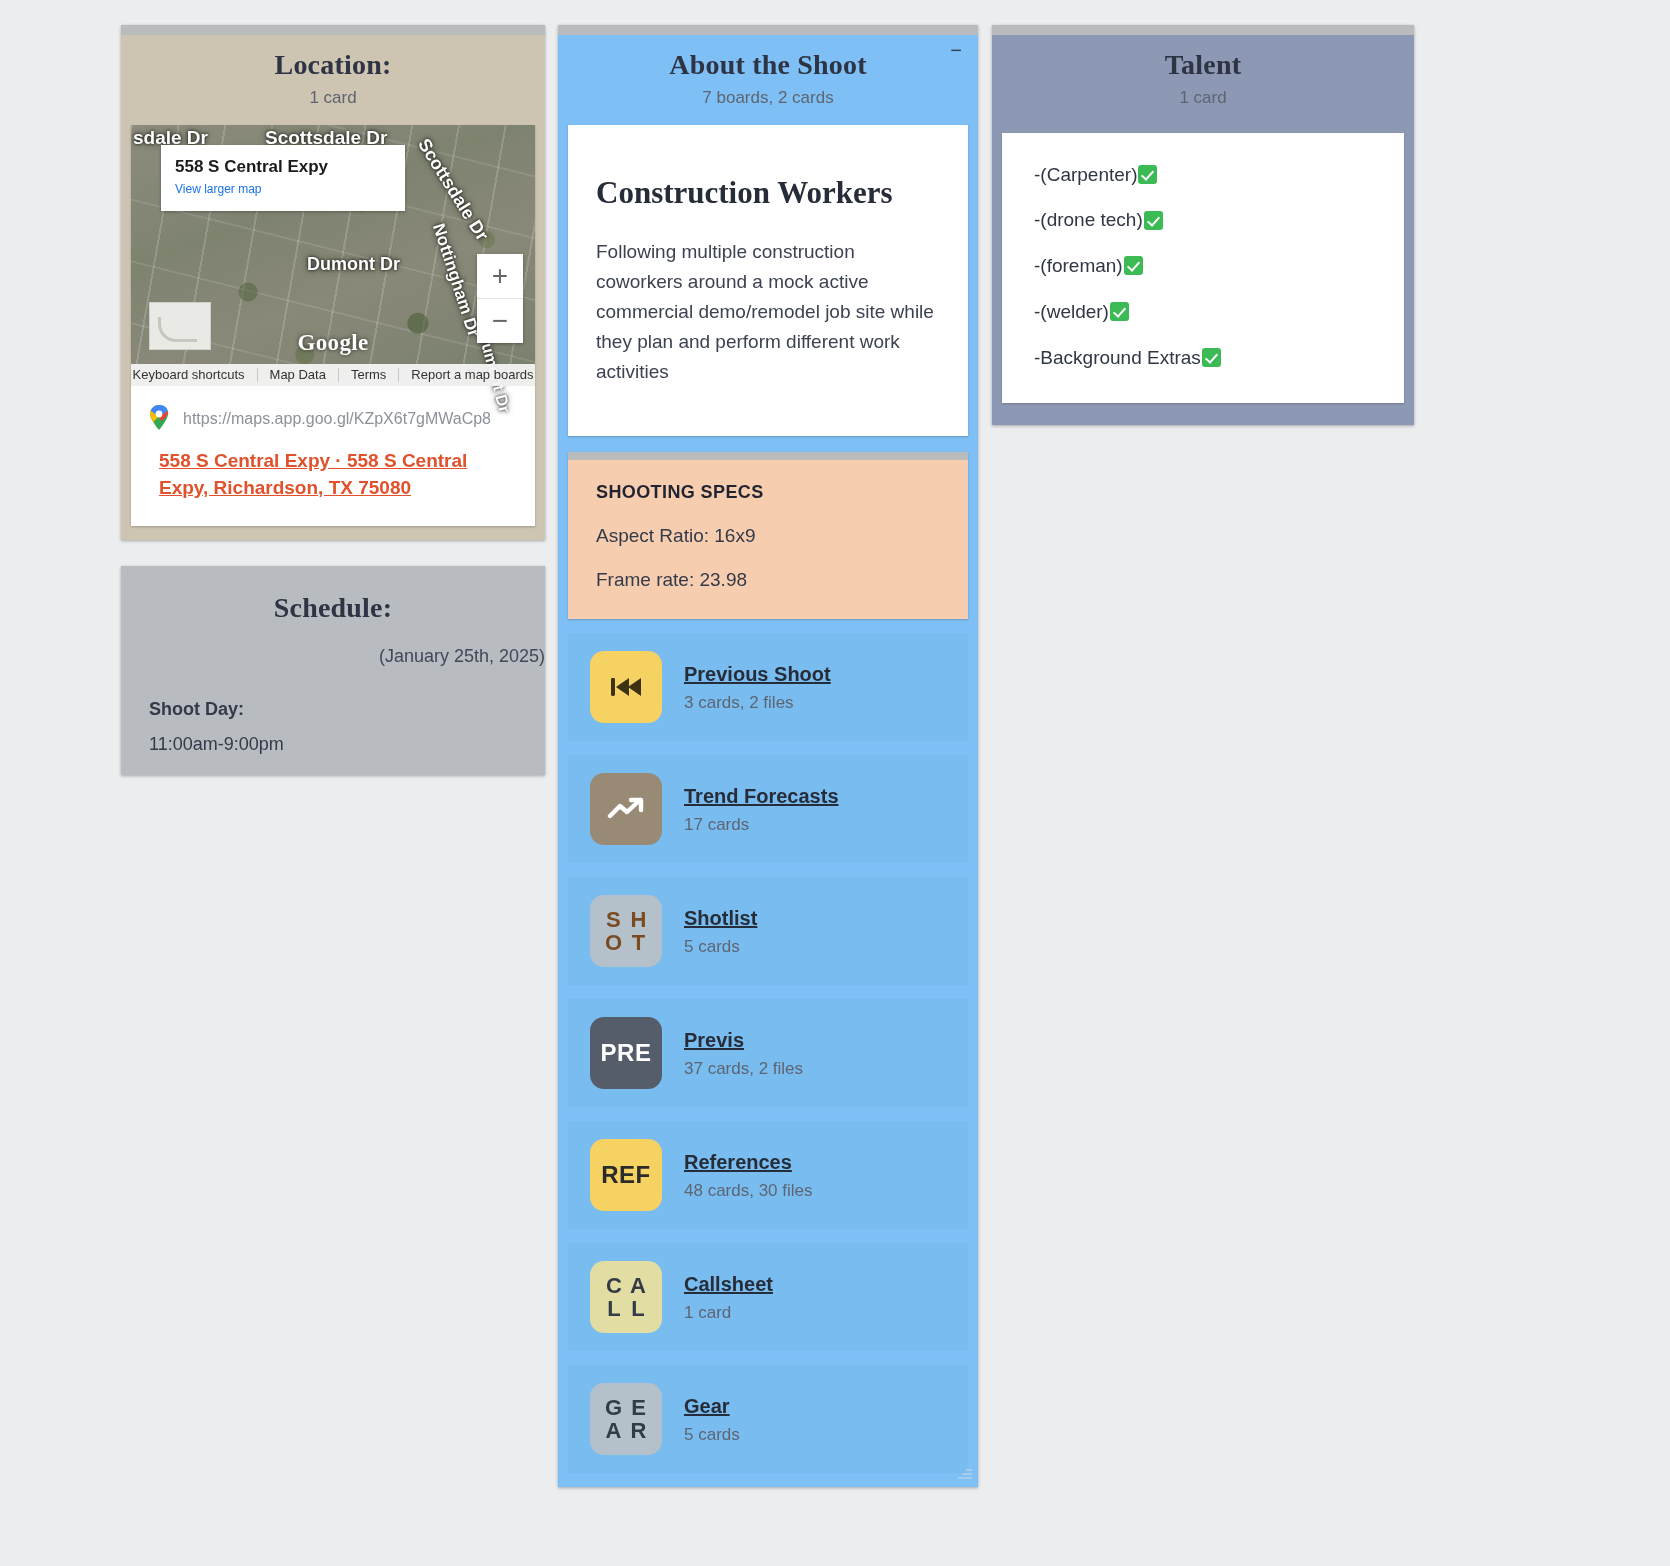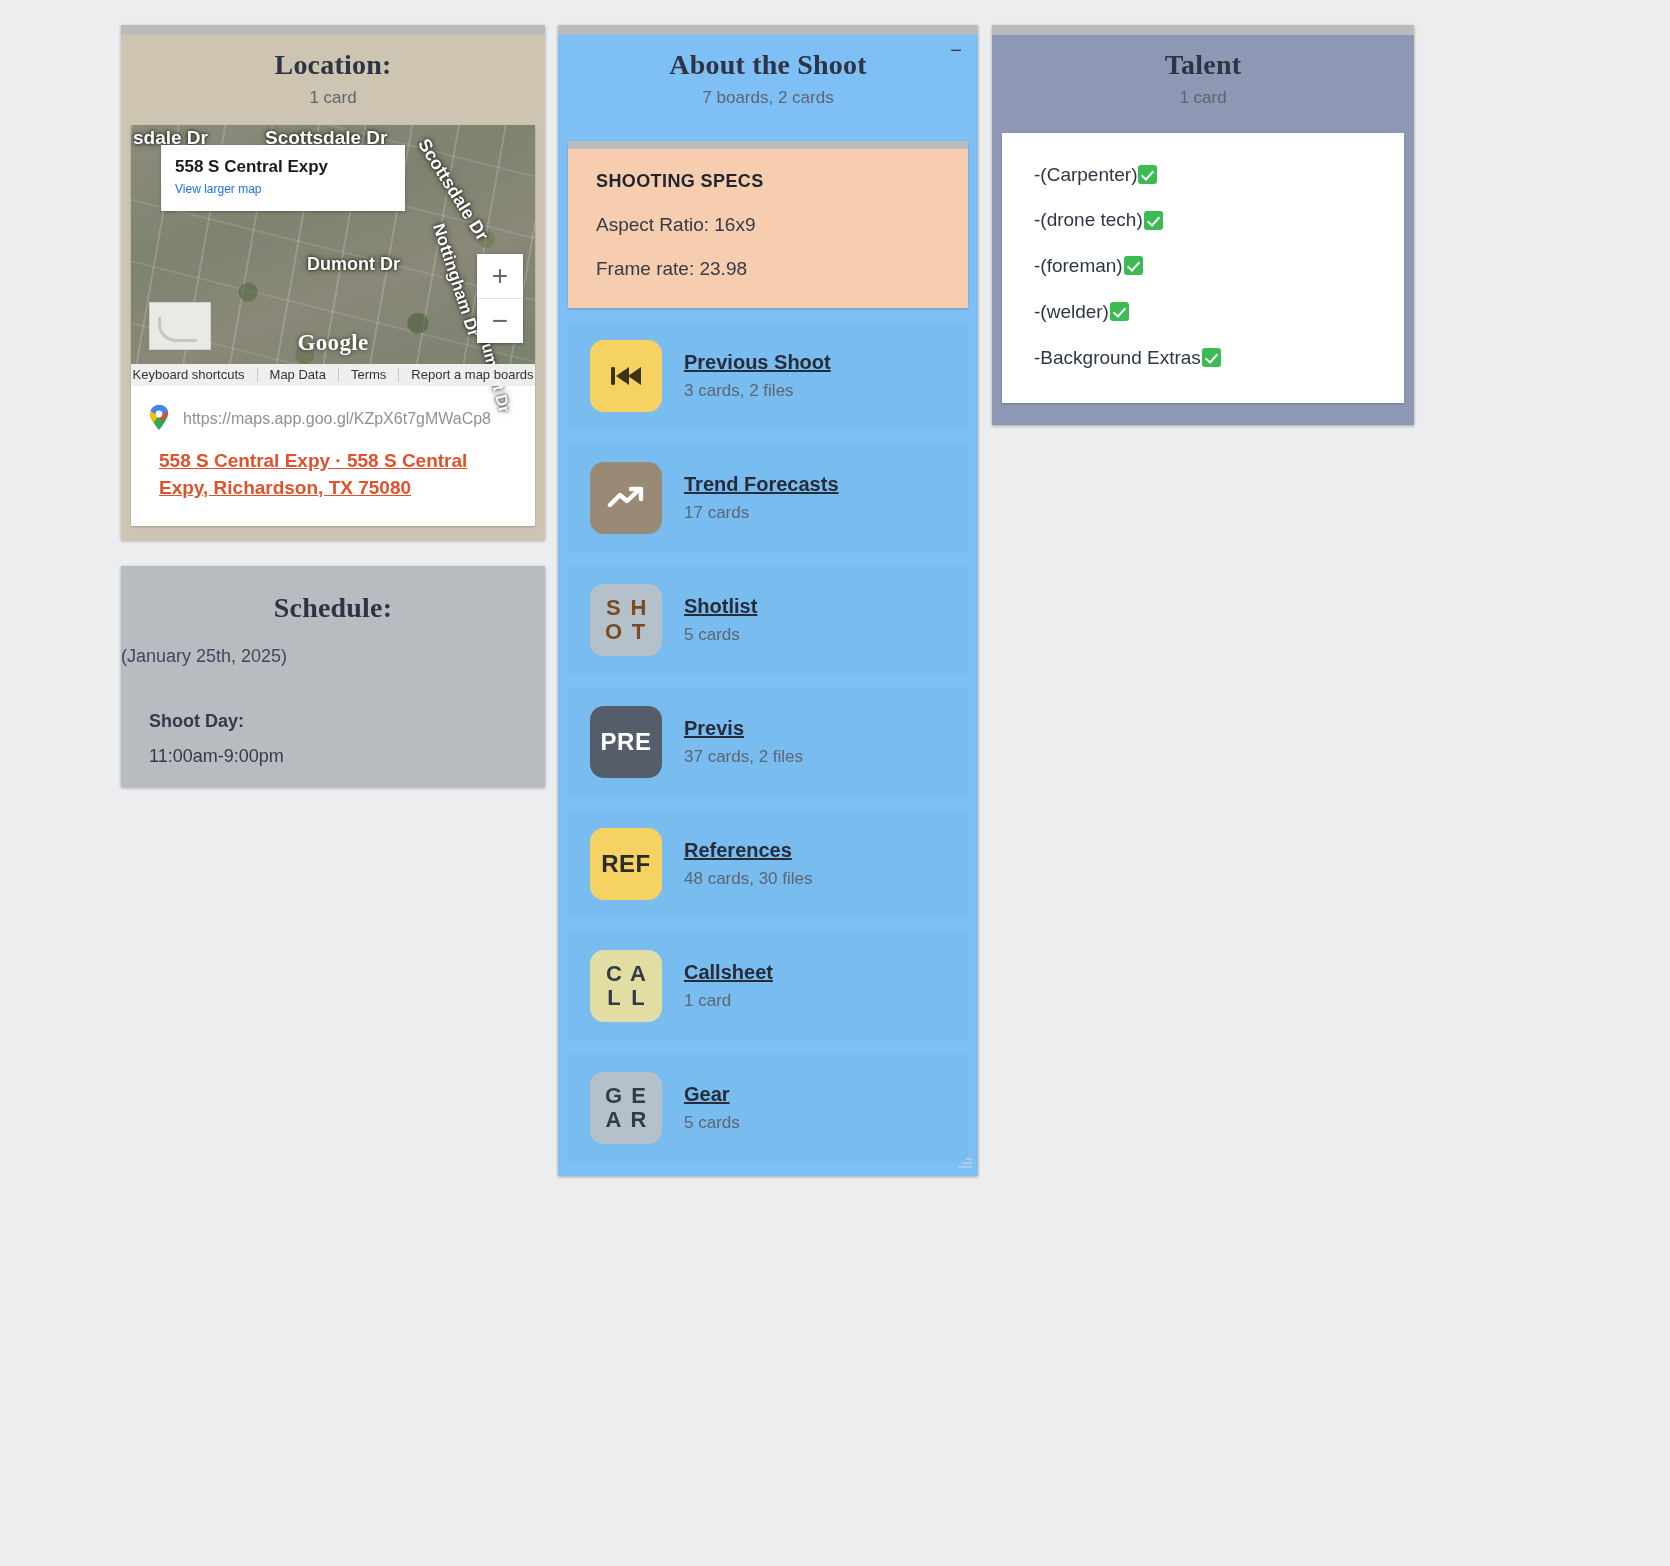--- a/index.html
+++ b/index.html
@@ -218,24 +218,24 @@
   
   #schedule-panel {
     left: 121px;
     top: 566px;
     width: 424px;
     background: #b8bbbf;
     padding-bottom: 20px;
   }
   #schedule-panel .panel-head { padding: 26px 10px 4px; }
   .sched-date {
-    text-align: left;
+    text-align: right;
     font-size: 18px;
     color: #41485a;
-    margin: 18px 0 16px;
+    margin: 18px 0 4px;
   }
   .sched-label {
     font-size: 18px;
     font-weight: bold;
     color: #333a4a;
     padding: 28px 28px 0;
   }
   .sched-time {
     font-size: 18px;
     color: #333a4a;
@@ -473,20 +473,24 @@
   </section>
 
   <section class="panel" id="about-panel">
     <div class="panel-topbar"></div>
     <header class="panel-head">
       <div class="minimize-btn">−</div>
       <div class="panel-title">About the Shoot</div>
       <div class="panel-sub">7 boards, 2 cards</div>
     </header>
 
+    <article class="about-card">
+      <h2 class="about-h">Construction Workers</h2>
+      <p class="about-p">Following multiple construction coworkers around a mock active commercial demo/remodel job site while they plan and perform different work activities</p>
+    </article>
 
     <article class="specs-card">
       <div class="panel-topbar"></div>
       <div class="specs-body">
         <div class="specs-h">SHOOTING SPECS</div>
         <div class="specs-line">Aspect Ratio: 16x9</div>
         <div class="specs-line">Frame rate: 23.98</div>
       </div>
     </article>
 

